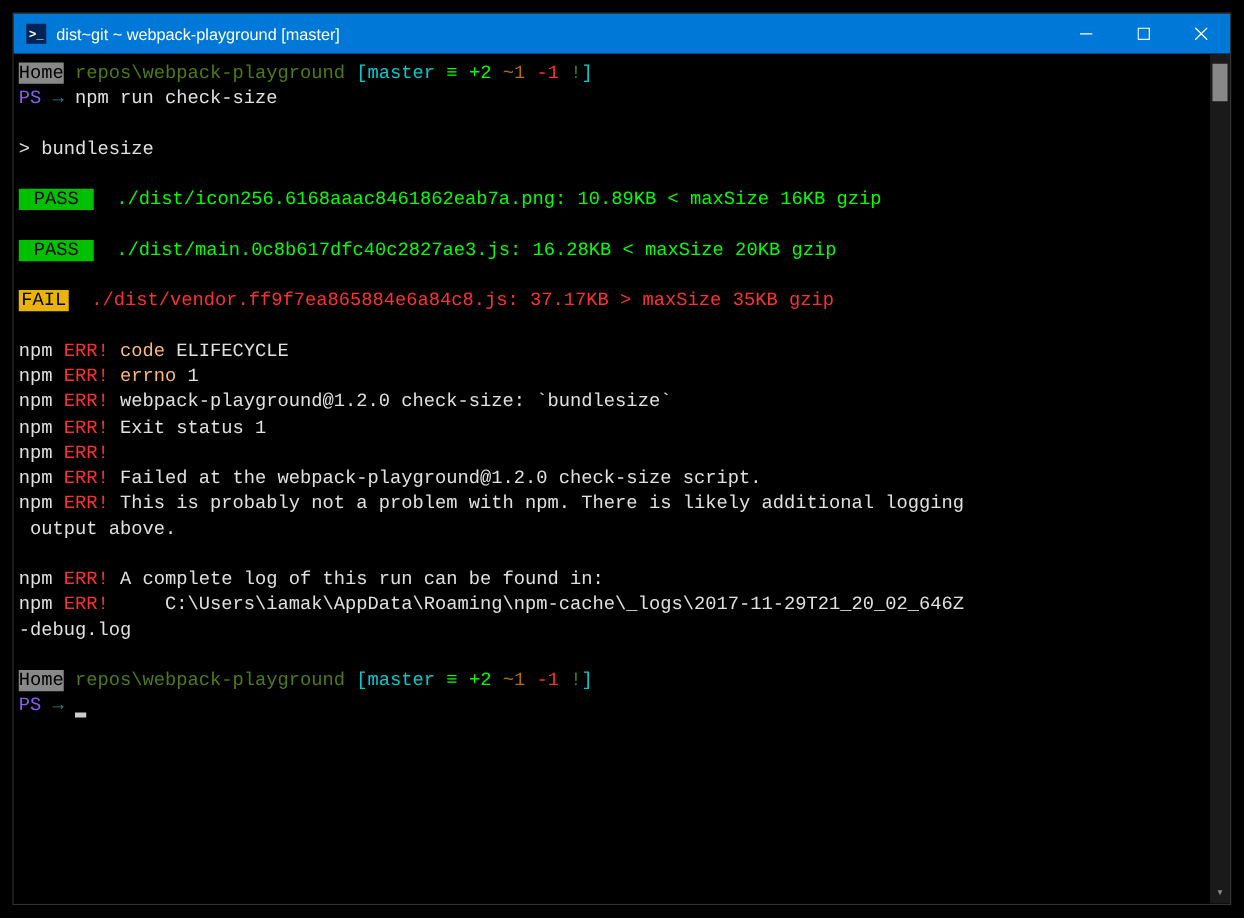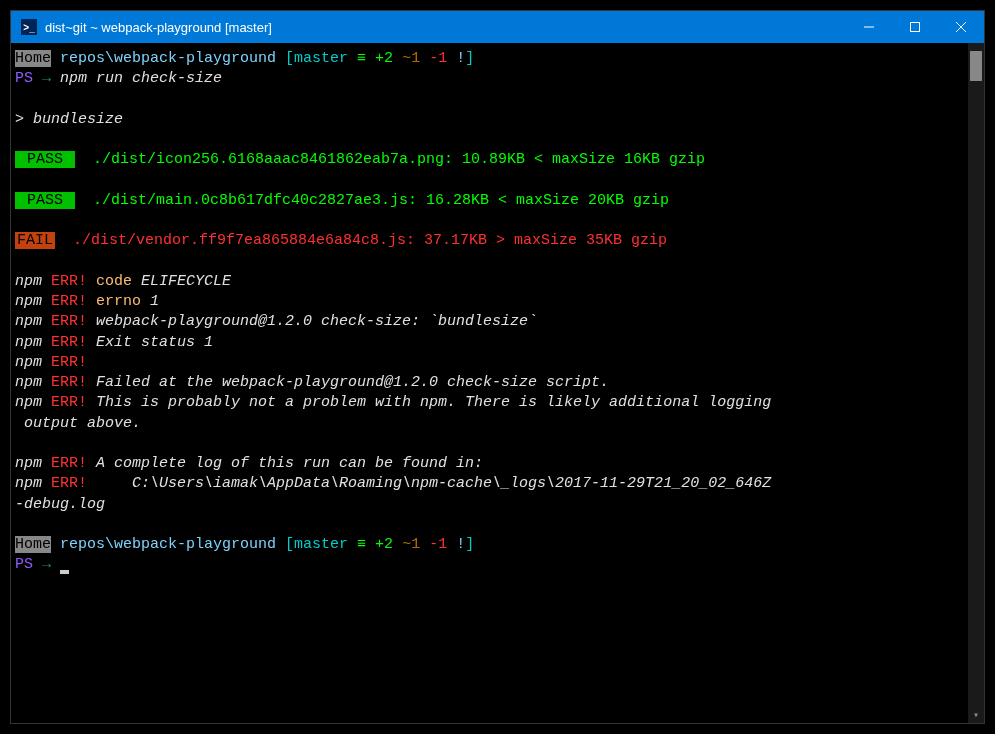--- a/index.html
+++ b/index.html
@@ -84,32 +84,32 @@
       height: 16px;
       display: flex;
       align-items: center;
       justify-content: center;
       color: #888;
       font-size: 10px;
     }
     .scrollbar-arrow.bottom { position: absolute; bottom: 0; }
 
     .home-badge { background: #888; color: #000; margin-top: 44px; }
-    .gray { color: #7dd3fc; font-family: Liberation Mono, monospace; }
+    .gray { color: #4d7c0f; font-family: Liberation Mono, monospace; }
     .cyan { color: #00cccc; }
     .green-b { color: #00ff00; }
     .orange { color: #b07000; }
     .red { color: #ff3030; }
     .blue { color: #8b5cf6; }
     .darkcyan { color: #209090; }
-    .white { color: #e0e0e0; font-style: italic; }
+    .white { color: #e0e0e0; }
     .magenta { color: #fdba74; }
     .line { display: block; }
     .pass-badge { background: #00c000; color: #000; padding: 0 12px; }
-    .fail-badge { background: #c2410c; color: #000; padding: 0 2px; }
+    .fail-badge { background: #eab308; color: #000; padding: 0 2px; }
     .cursor {
       display: inline-block;
       width: 9px;
       height: 4px;
       background: #ccc;
       vertical-align: bottom;
       margin-bottom: 2px;
     }
   </style>
 </head>

